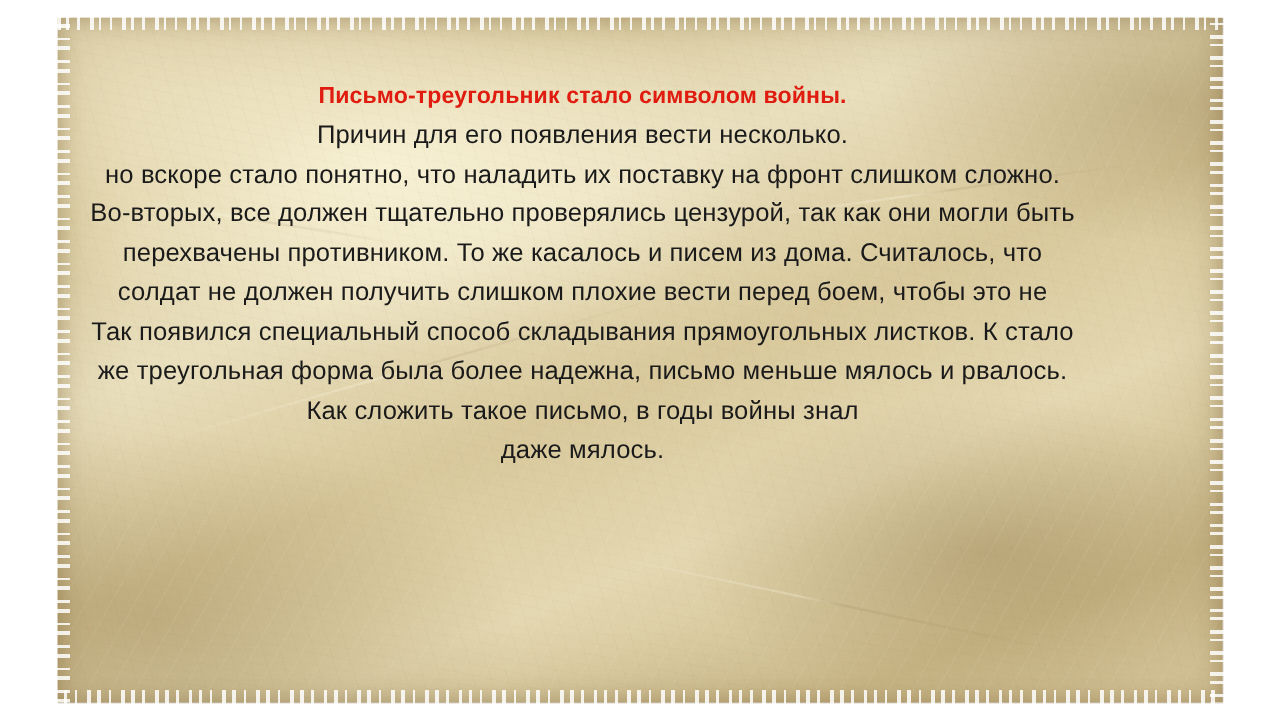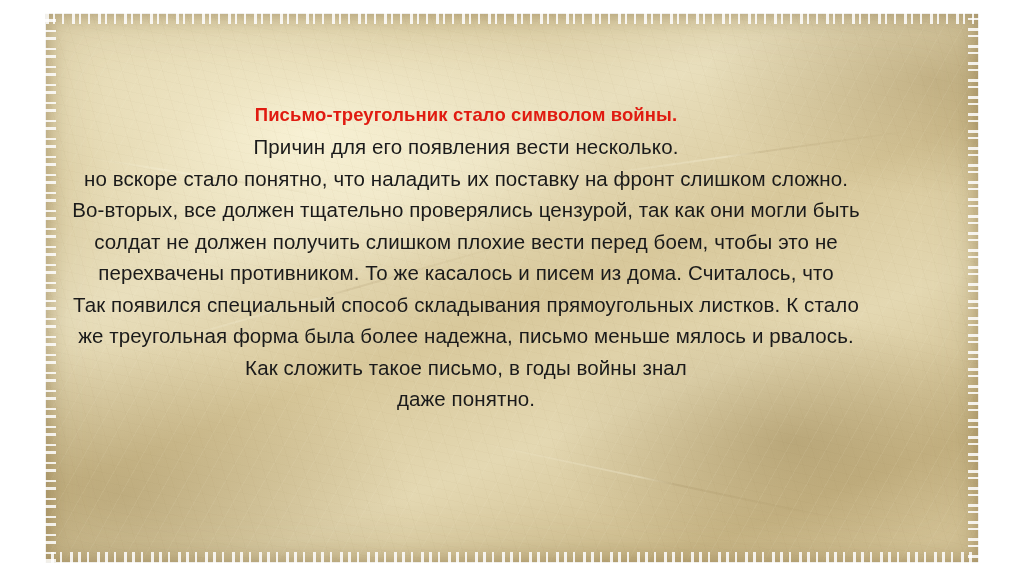--- a/index.html
+++ b/index.html
@@ -119,21 +119,20 @@
   #text-block {
     position: absolute;
     left: 60px;
     top: 62px;
     width: 812px;
     text-align: center;
     color: #1a1a1a;
     font-size: 20.5px;
     line-height: 31.5px;
     letter-spacing: 0.1px;
-    margin-top: 39px;
   }
 
   #headline {
     color: #e01b10;
     font-weight: bold;
     font-size: 18.5px;
     line-height: 28px;
     margin-bottom: 2px;
     letter-spacing: 0.1px;
   }
@@ -158,21 +157,21 @@
     <div class="ragged-bottom"></div>
     <div class="ragged-left"></div>
     <div class="ragged-right"></div>
   </div>
 
   <div id="text-block">
     <div id="headline">Письмо-треугольник стало символом войны.</div>
     <div class="line">Причин для его появления вести несколько.</div>
     <div class="line">но вскоре стало понятно, что наладить их поставку на фронт слишком сложно.</div>
     <div class="line">Во-вторых, все должен тщательно проверялись цензурой, так как они могли быть</div>
+    <div class="line">перехвачены противником. То же касалось и писем из дома. Считалось, что</div>
     <div class="line">солдат не должен получить слишком плохие вести перед боем, чтобы это не</div>
-    <div class="line">перехвачены противником. То же касалось и писем из дома. Считалось, что</div>
     <div class="line">Так появился специальный способ складывания прямоугольных листков. К стало</div>
     <div class="line">же треугольная форма была более надежна, письмо меньше мялось и рвалось.</div>
     <div class="line">Как сложить такое письмо, в годы войны знал</div>
-    <div class="line">даже понятно.</div>
+    <div class="line">даже мялось.</div>
   </div>
 
 </div>
 
 </body></html>

